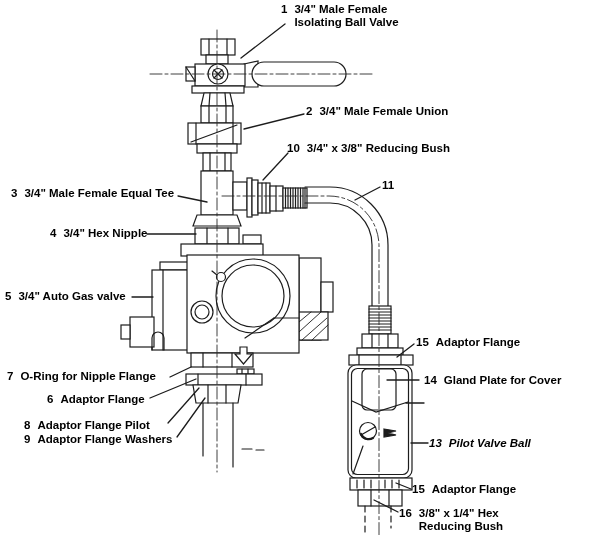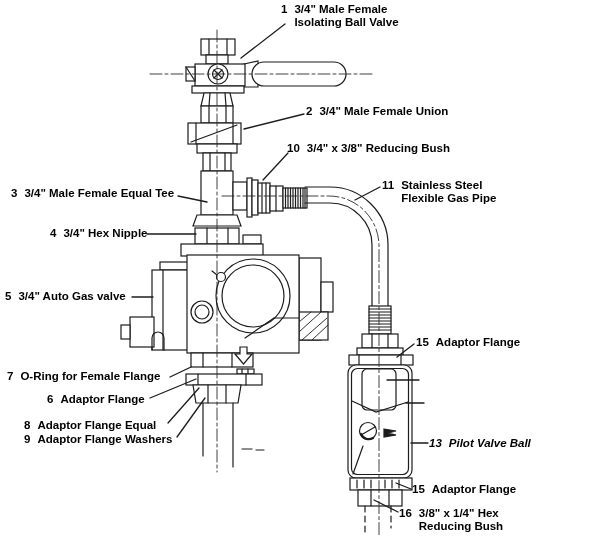--- a/index.html
+++ b/index.html
@@ -218,42 +218,44 @@
 <div class="label" style="left:5px;   top:290px;">
       <span class="num">5</span>
       <span class="txt">3/4" Auto Gas valve</span>
     </div>
 <div class="label" style="left:47px;  top:393px;">
       <span class="num">6</span>
       <span class="txt">Adaptor Flange</span>
     </div>
 <div class="label" style="left:7px;   top:370px;">
       <span class="num">7</span>
-      <span class="txt">O-Ring for Female Flange</span>
+      <span class="txt">O-Ring for Nipple Flange</span>
     </div>
 <div class="label" style="left:24px;  top:419px;">
       <span class="num">8</span>
-      <span class="txt">Adaptor Flange Equal</span>
+      <span class="txt">Adaptor Flange Pilot</span>
     </div>
 <div class="label" style="left:24px;  top:433px;">
       <span class="num">9</span>
       <span class="txt">Adaptor Flange Washers</span>
     </div>
 <div class="label" style="left:287px; top:142px;align-items:flex-end;">
       <span class="num">10</span>
       <span class="txt">3/4" x 3/8" Reducing Bush</span>
     </div>
 <div class="label" style="left:382px; top:179px;">
       <span class="num">11</span>
-      <span class="txt">Stainless Steel
-Flexible Gas Pipe</span>
     </div>
 <div class="label" style="left:429px; top:437px;font-style:italic;">
       <span class="num">13</span>
       <span class="txt">Pilot Valve Ball</span>
+    </div>
+<div class="label" style="left:424px; top:374px;">
+      <span class="num">14</span>
+      <span class="txt">Gland Plate for Cover</span>
     </div>
 <div class="label" style="left:416px; top:336px;">
       <span class="num">15</span>
       <span class="txt">Adaptor Flange</span>
     </div>
 <div class="label" style="left:412px; top:483px;">
       <span class="num">15</span>
       <span class="txt">Adaptor Flange</span>
     </div>
 <div class="label" style="left:399px; top:507px;">

